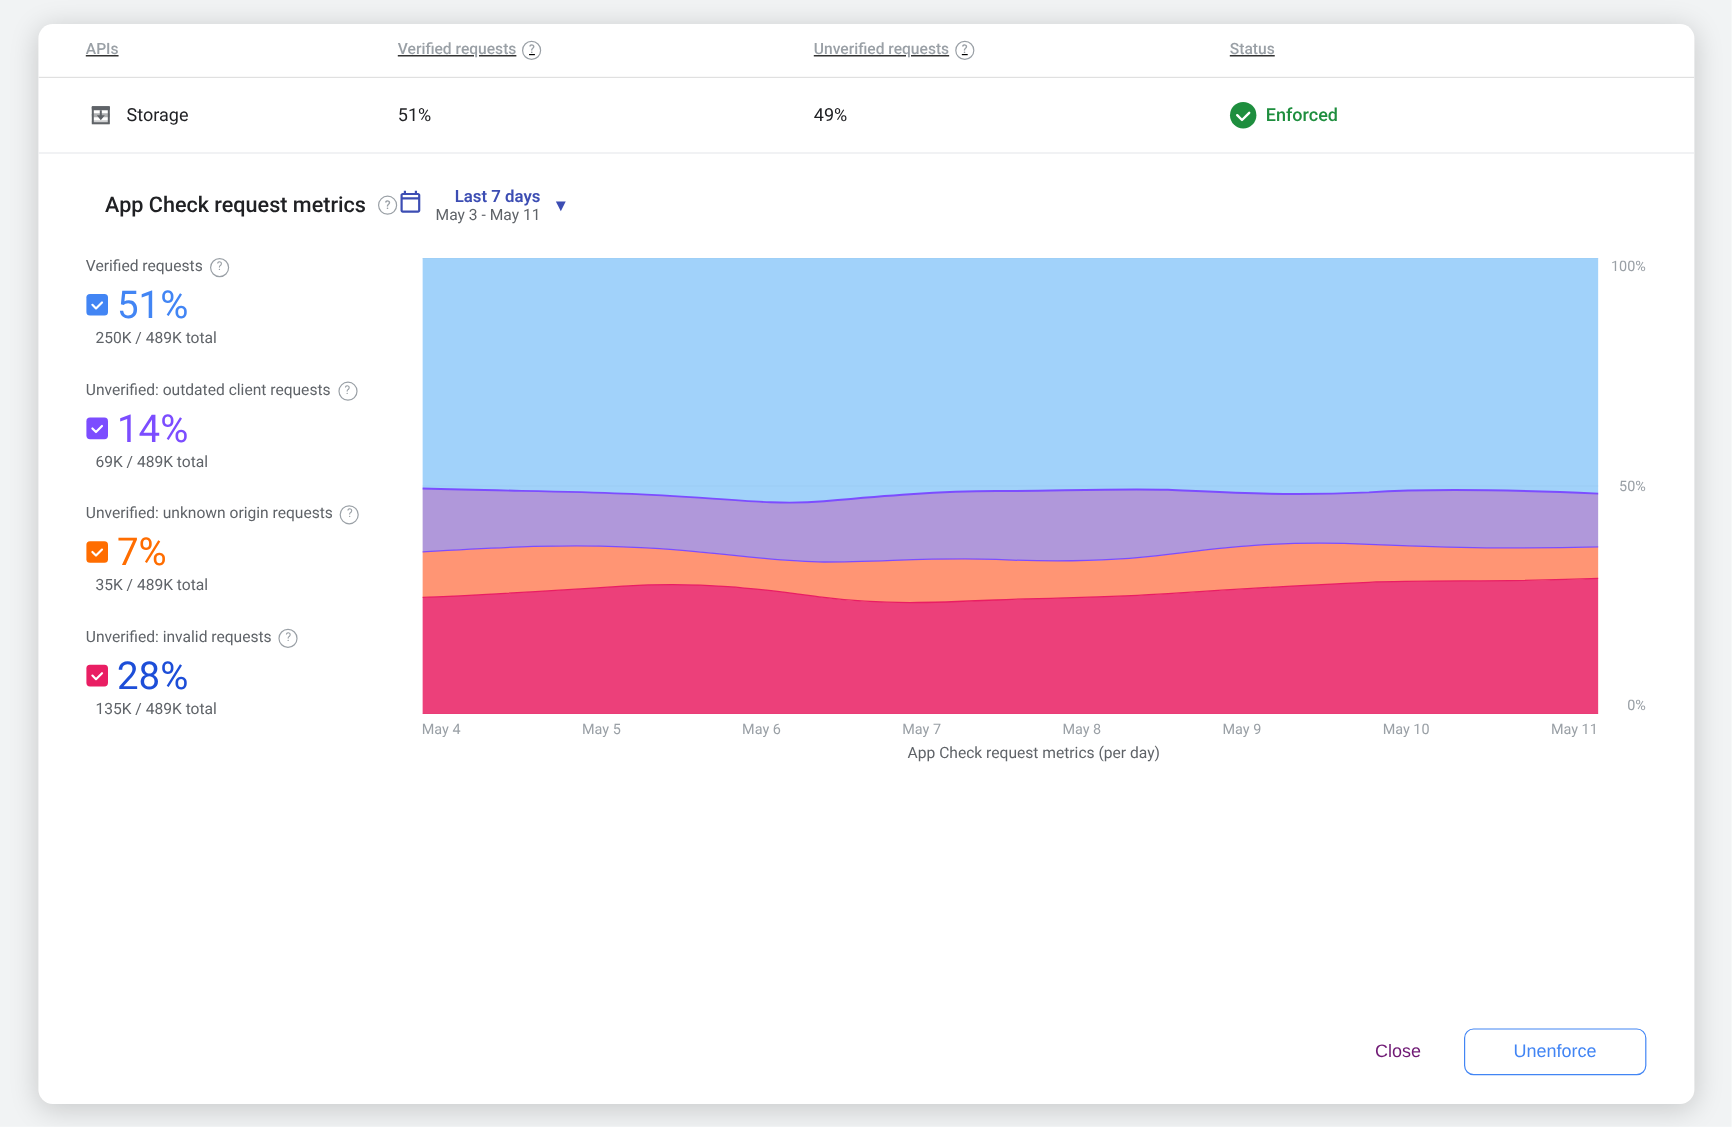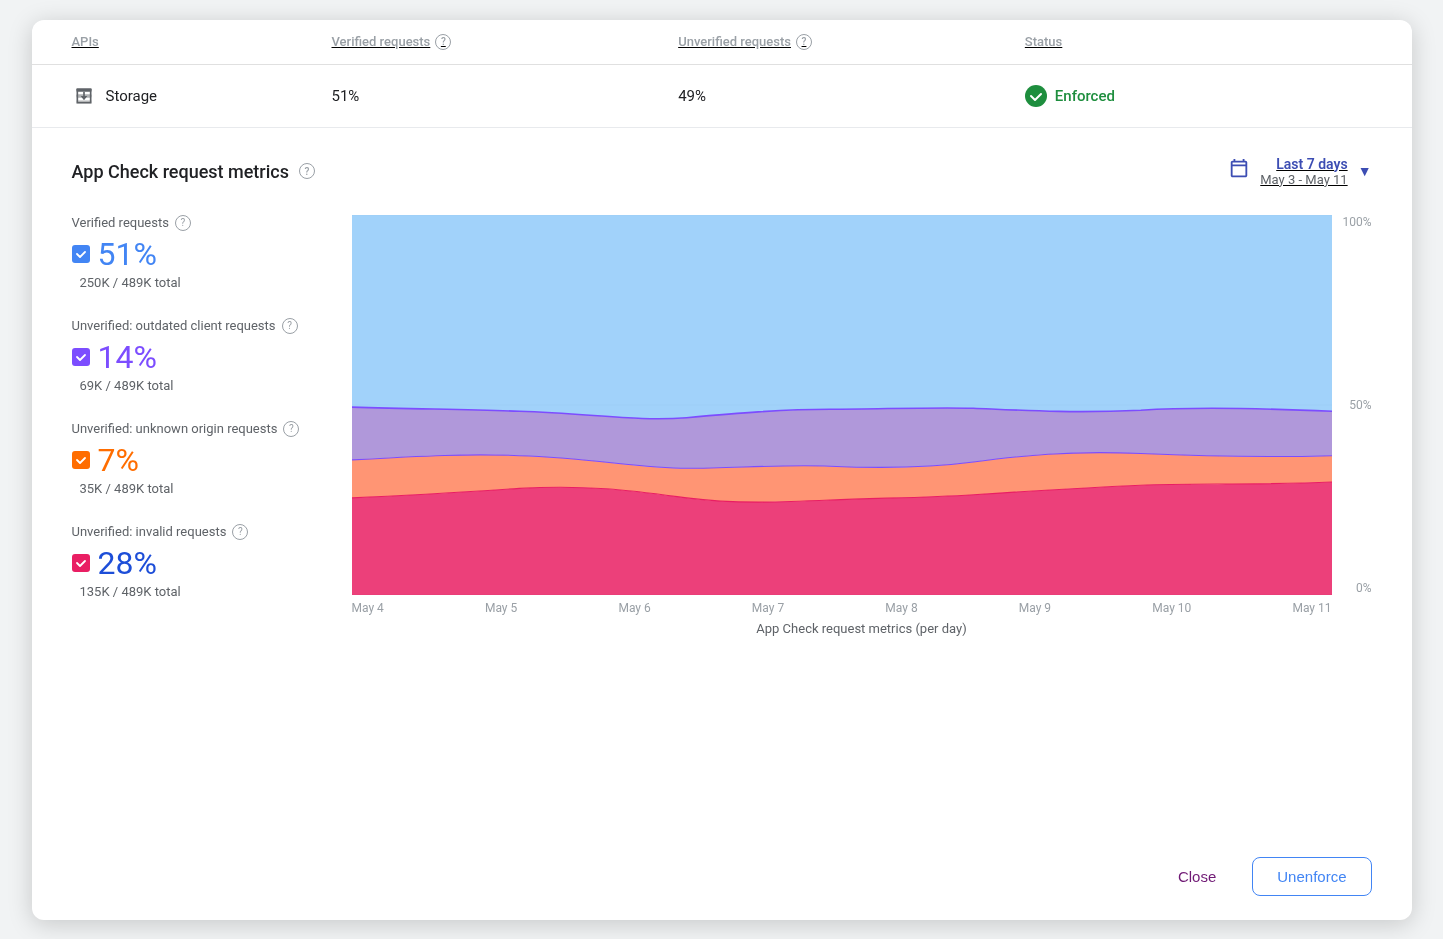--- a/index.html
+++ b/index.html
@@ -95,22 +95,23 @@
       height: 14px;
     }
     
     .metrics-section {
       flex: 1;
       padding: 28px 40px 24px 40px;
     }
     .metrics-header {
       display: flex;
       align-items: center;
-      justify-content: space-between;
+      justify-content: flex-start;
       margin-bottom: 28px;
+      margin-left: 16px;
     }
     .metrics-title {
       display: flex;
       align-items: center;
       gap: 10px;
       font-size: 18px;
       font-weight: 500;
       color: #202124;
     }
     .date-range {
@@ -118,21 +119,20 @@
       align-items: center;
       gap: 10px;
       cursor: pointer;
     }
     .calendar-icon {
       color: #3c4db3;
       font-size: 20px;
     }
     .date-range-text {
       text-align: right;
-      text-decoration: underline;
     }
     .date-range-label {
       font-size: 14px;
       font-weight: 600;
       color: #3c4db3;
     }
     .date-range-sub {
       font-size: 13px;
       color: #5f6368;
     }
@@ -239,21 +239,21 @@
       padding: 10px 20px;
       border-radius: 6px;
     }
     .btn-unenforce {
       background: none;
       border: 1.5px solid #4285f4;
       font-size: 15px;
       color: #4285f4;
       font-weight: 500;
       cursor: pointer;
-      padding: 10px 24px;
+      padding: 10px 40px;
       border-radius: 8px;
     }
   </style>
 </head>
 <body>
 
 <div class="dialog">
 
   <div class="table-header">
     <div class="table-header-cell">

